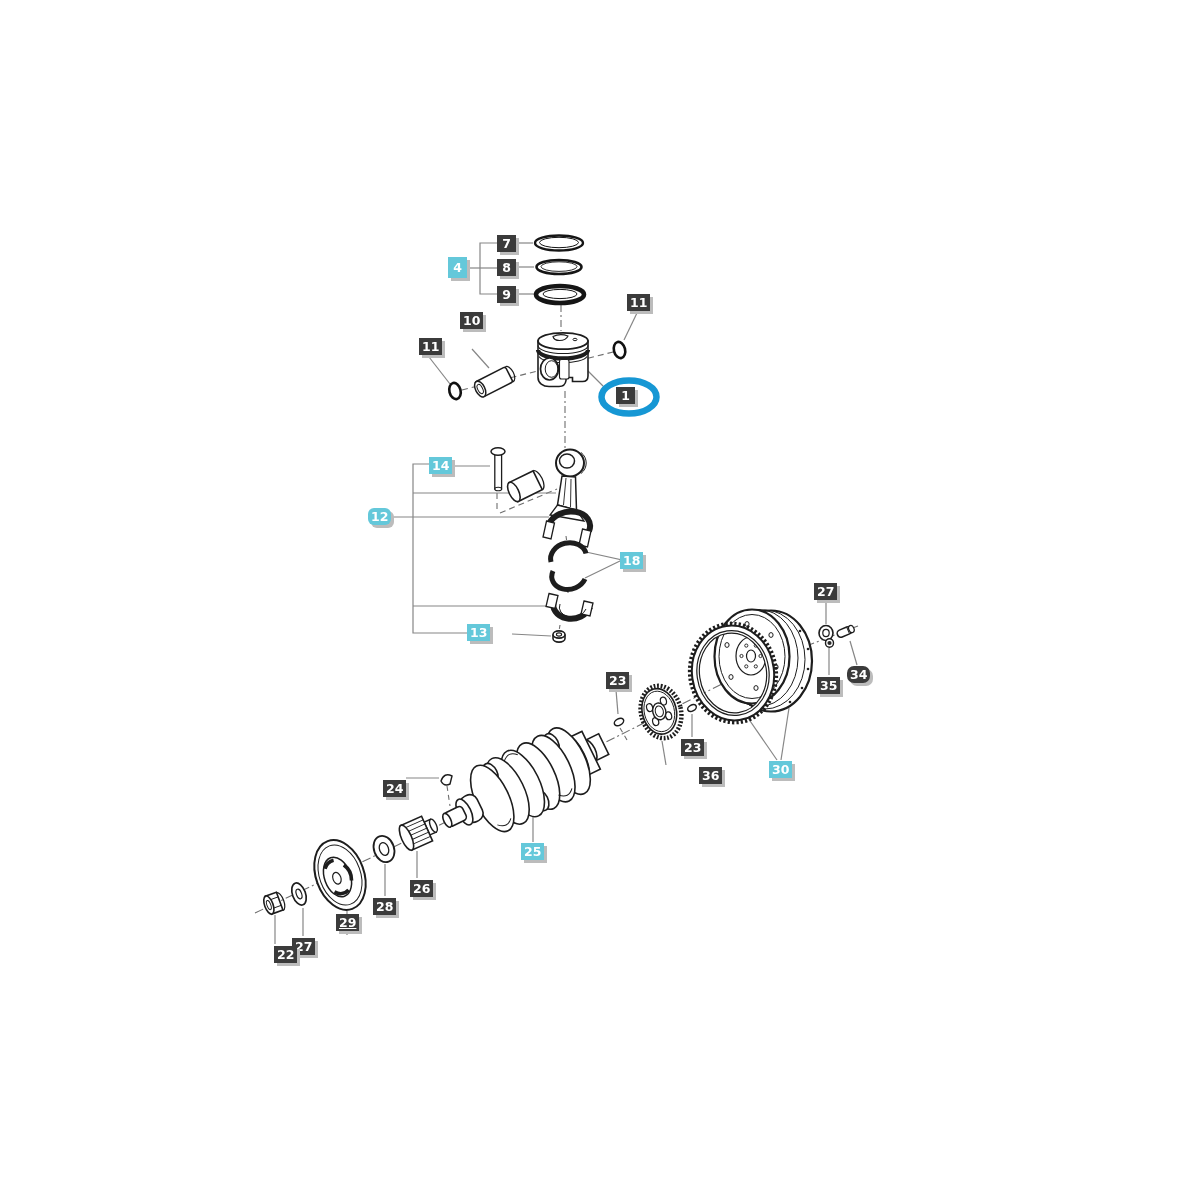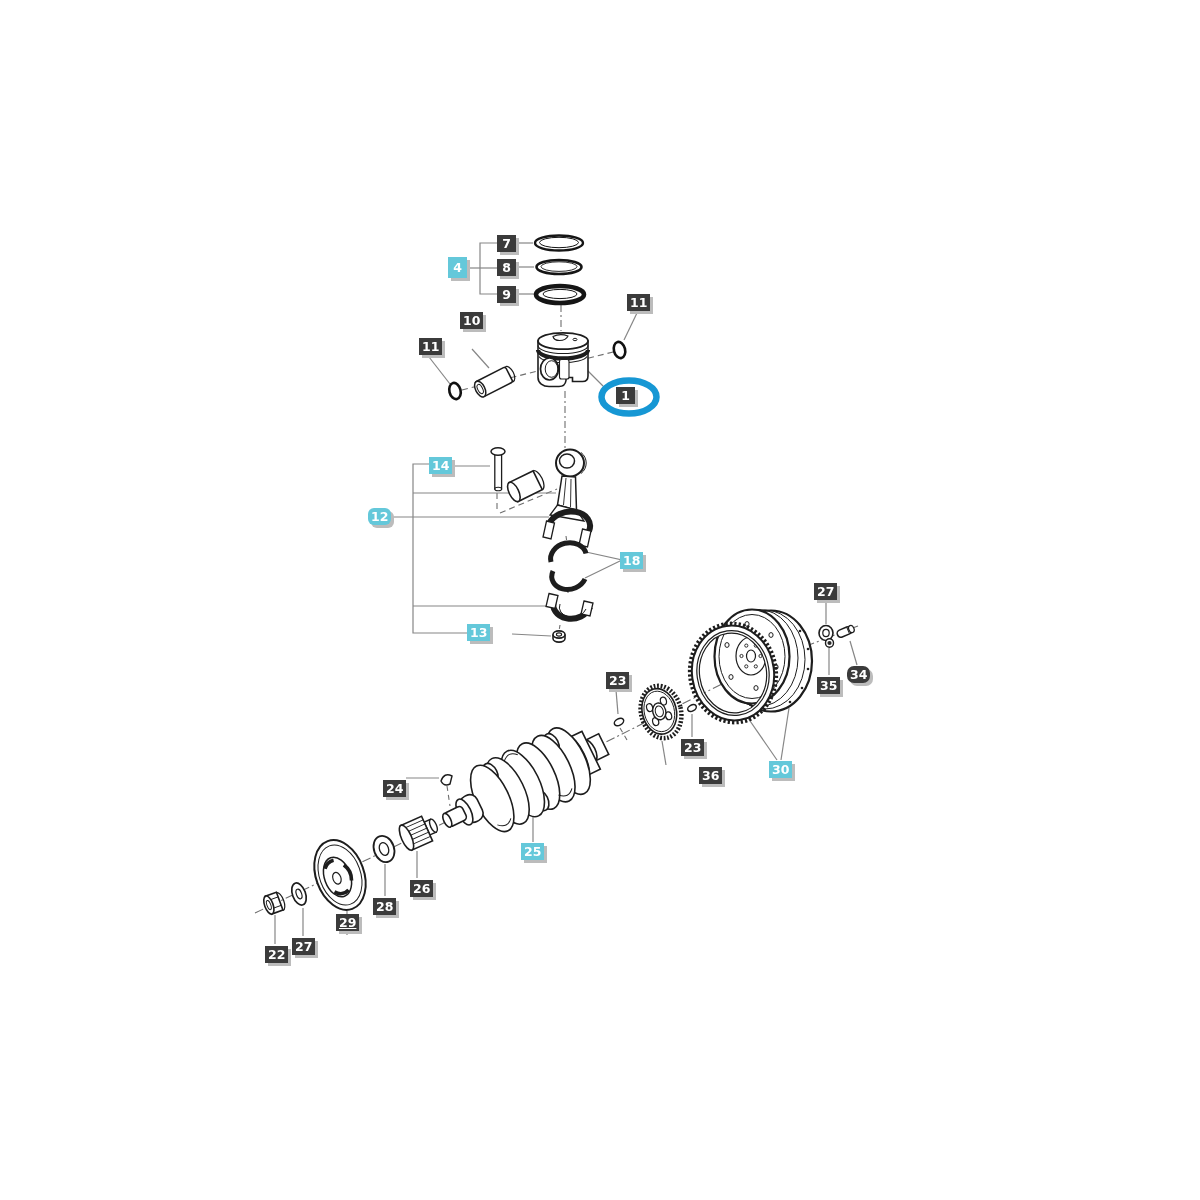--- a/index.html
+++ b/index.html
@@ -296,15 +296,15 @@
       <div class="plabel" style="left: 606px; top: 672px;">23</div>
       <div class="plabel" style="left: 681px; top: 739px;">23</div>
       <div class="plabel" style="left: 655px; top: 767px; margin-left: 44px;">36</div>
       <div class="plabel cyan" style="left: 769px; top: 761px;">30</div>
       <div class="plabel" style="left: 383px; top: 768px; margin-top: 12px;">24</div>
       <div class="plabel cyan" style="left: 521px; top: 843px;">25</div>
       <div class="plabel" style="left: 410px; top: 880px;">26</div>
       <div class="plabel" style="left: 373px; top: 898px;">28</div>
       <div class="plabel" style="left: 336px; top: 914px; text-decoration: underline;">29</div>
       <div class="plabel" style="left: 292px; top: 938px;">27</div>
-      <div class="plabel" style="left: 265px; top: 946px;">22</div>
+      <div class="plabel" style="left: 274px; top: 946px;">22</div>
     </div>
 </div>
 
 </body></html>

